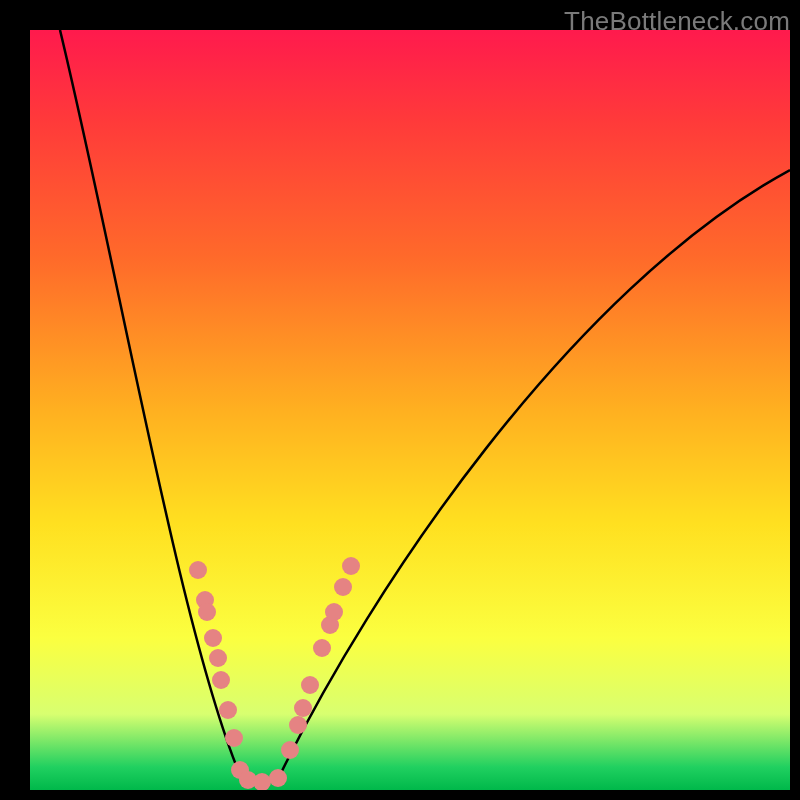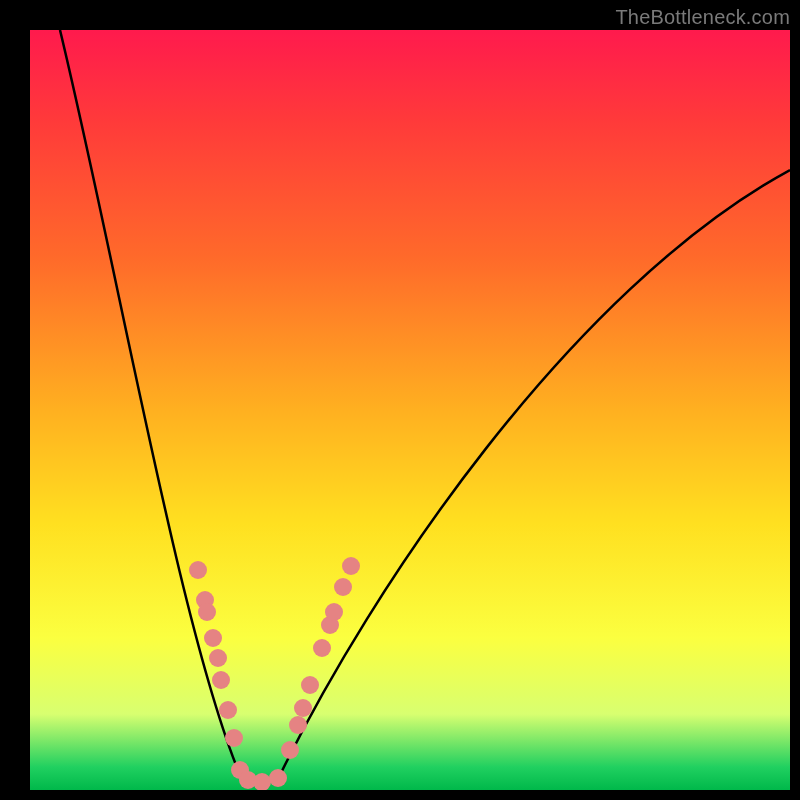--- a/index.html
+++ b/index.html
@@ -28,21 +28,21 @@
       #d8ff70 90%,
       #20d060 97%,
       #00b84a 100%
     );
   }
   .watermark {
     position: absolute;
     top: 6px;
     right: 10px;
     color: #7a7a7a;
-    font-size: 20px;
+    font-size: 26px;
     letter-spacing: 0.2px;
     user-select: none;
     text-align: center;
   }
   svg.curve {
     position: absolute;
     left: 30px;
     top: 30px;
     width: 760px;
     height: 760px;

